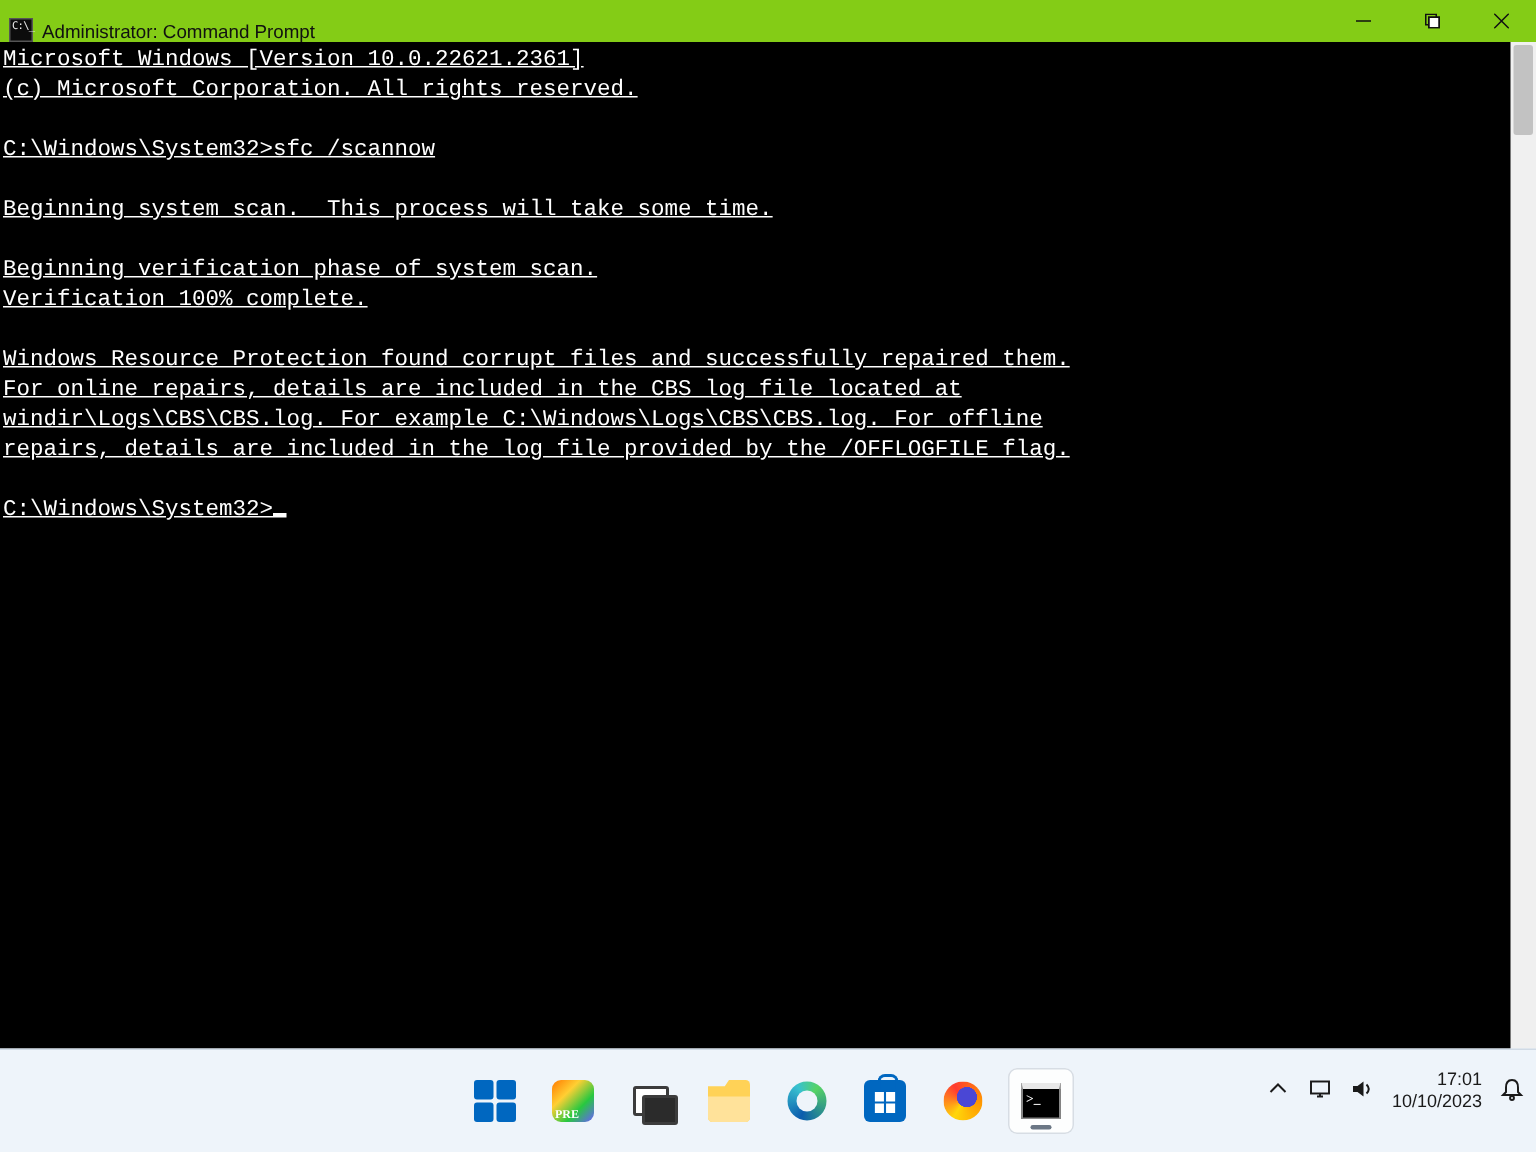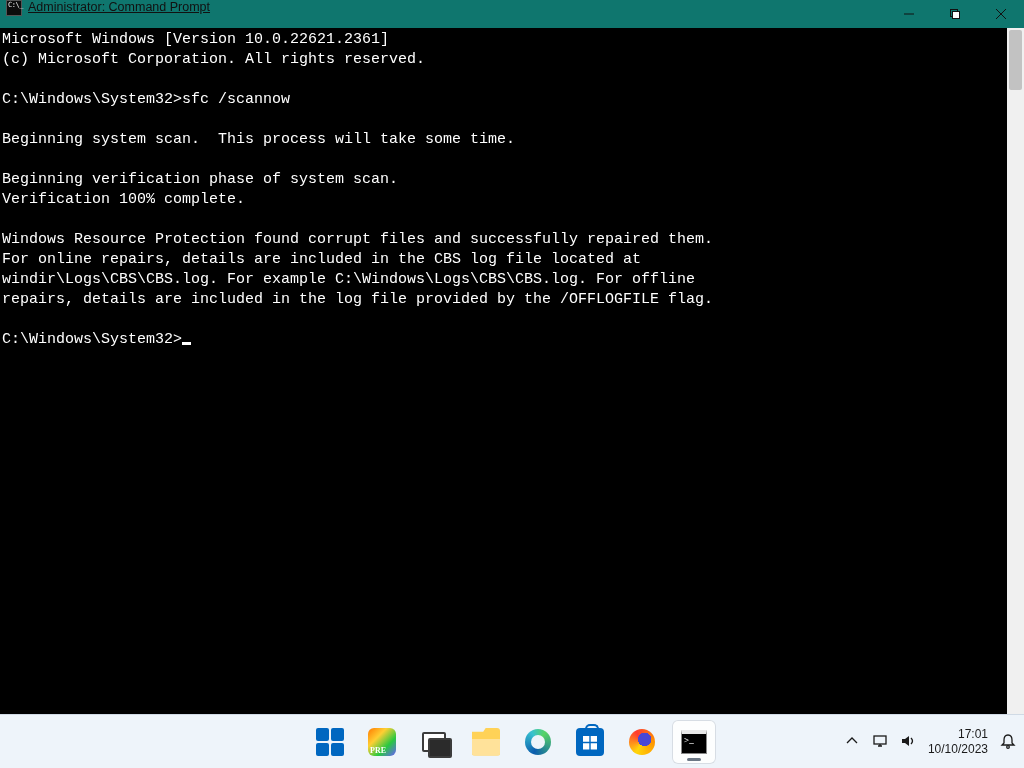--- a/index.html
+++ b/index.html
@@ -15,27 +15,26 @@
     position: absolute;
     left: 0; top: 0;
     width: 1024px;
     height: 714px;   
     background: #000;
     display: flex;
     flex-direction: column;
   }
   .titlebar {
     height: 28px;
-    background: #0f766e;
+    background: #84cc16;
     display: flex;
-    align-items: flex-start;
+    align-items: flex-end;
     font-size: 12.5px;
     color: #111;
     user-select: none;
-    text-decoration: underline;
   }
   .titlebar .app-icon {
     width: 16px; height: 16px;
     margin: 0 6px 0 6px;
     background: #0c0c0c;
     position: relative;
     border: 1px solid #555;
   }
   .titlebar .app-icon::after {
     content: "C:\\_";
@@ -63,20 +62,21 @@
   .console {
     position: absolute;
     left: 0; top: 0;
     width: 1004px;       
     height: 100%;
     padding: 2px 0 0 2px;
     font: 15px/20px Consolas, "Courier New", monospace;
     color: #fff;
     white-space: pre-wrap;
     word-break: break-all;
+    text-decoration: underline;
   }
   .cursor {
     display: inline-block;
     width: 9px; height: 3px;
     background: #fff;
     vertical-align: -2px;
     margin-left: 0;
   }
   .vscrollbar {
     position: absolute;
@@ -89,21 +89,21 @@
     left: 2px; top: 2px;
     width: 13px; height: 60px;
     background: #c2c2c2;
     border-radius: 2px;
   }
 
   
   .taskbar {
     position: absolute;
     left: 0; bottom: 0;
-    width: 1024px; height: 54px;
+    width: 1024px; height: 69px;
     background: #eef4fa;
     border-top: 1px solid #d0dae5;
     display: flex;
     align-items: center;
   }
   .taskbar .center-icons {
     position: absolute;
     left: 50%; transform: translateX(-50%);
     display: flex; gap: 8px;
     align-items: center;

